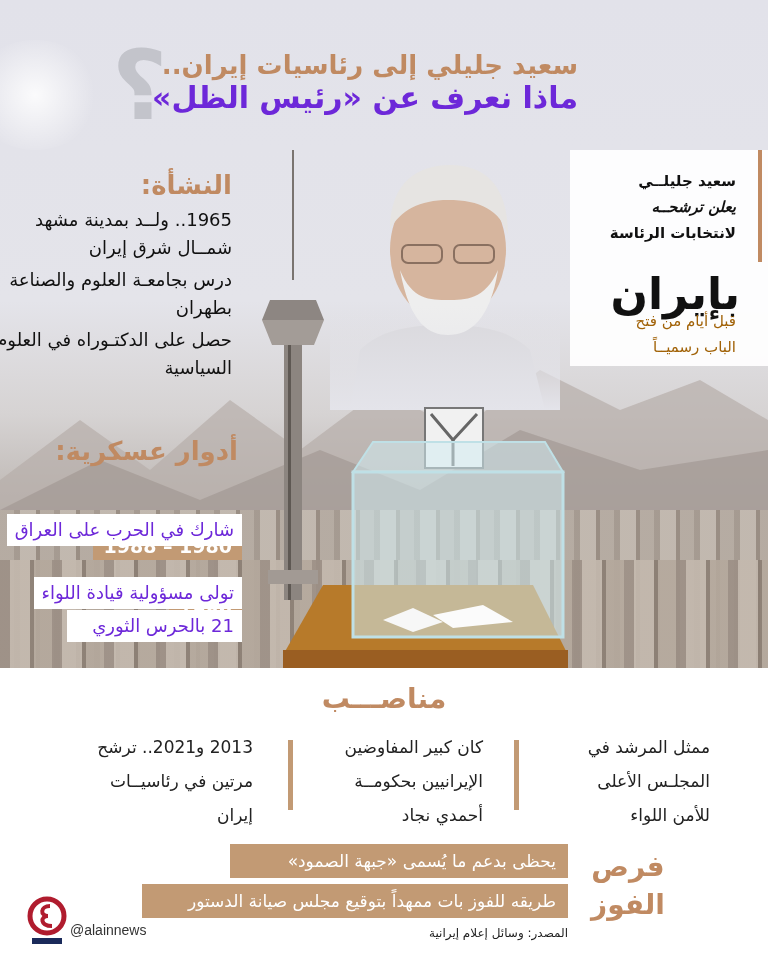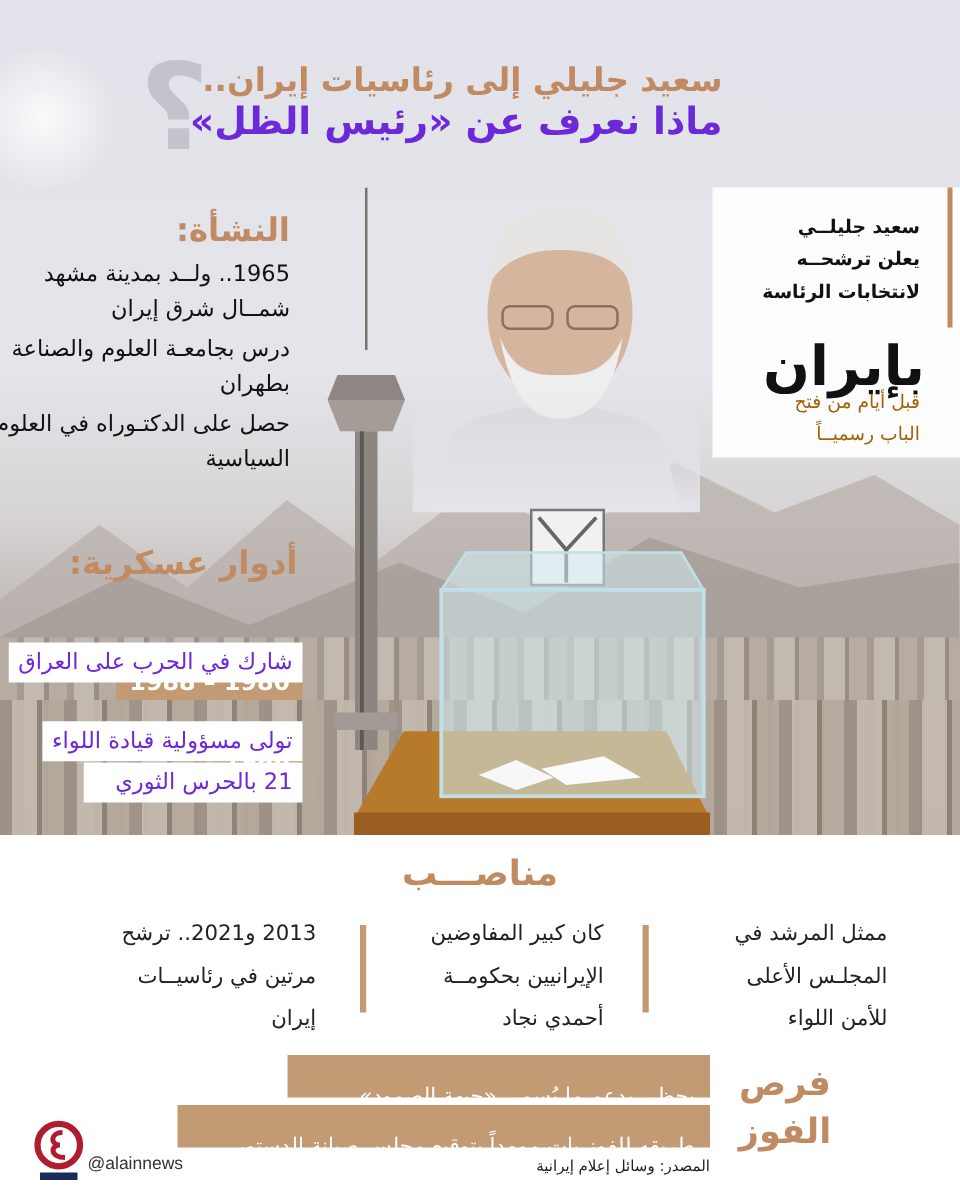--- a/index.html
+++ b/index.html
@@ -22,21 +22,21 @@
   .title2 { position: absolute; right: 190px; top: 80px; font: bold 30px "DejaVu Sans", sans-serif; color: #6d28d9; white-space: nowrap; margin-left: 44px; }
 
   .tower { position: absolute; left: 258px; top: 150px; width: 70px; height: 450px; }
 
   .portrait { position: absolute; left: 330px; top: 150px; width: 230px; height: 260px; }
 
   .side-panel { position: absolute; left: 570px; top: 150px; width: 198px; height: 216px;
                 background: rgba(255,255,255,0.92); }
   .side-bar { position: absolute; right: 6px; top: 0; width: 4px; height: 112px; background: #c08a62; }
   .sp-l1, .sp-l2, .sp-l3 { position: absolute; right: 32px; font: bold 15px "DejaVu Sans", sans-serif; color: #111; white-space: nowrap; }
-  .sp-l1 { top: 22px; } .sp-l2 { top: 48px; } .sp-l3 { top: 74px; }
+  .sp-l1 { top: 22px; } .sp-l2 { top: 48px; font-style: italic; } .sp-l3 { top: 74px; }
   .sp-big { position: absolute; right: 28px; top: 98px; font: bold 44px "DejaVu Sans", sans-serif; color: #111; white-space: nowrap; margin-top: 20px; }
   .sp-s1, .sp-s2 { position: absolute; right: 32px; font: 15px "DejaVu Sans", sans-serif; color: #a16207; white-space: nowrap; }
   .sp-s1 { top: 162px; } .sp-s2 { top: 188px; }
 
   .h-origin { position: absolute; right: 536px; top: 170px; font: bold 26px "DejaVu Sans", sans-serif; color: #c08a62; }
   .origin-list { position: absolute; right: 536px; top: 206px; width: 240px; }
   .origin-item { font: 18px "DejaVu Sans", sans-serif; color: #111; line-height: 28px; margin-bottom: 4px; text-align: right; }
 
   .h-military { position: absolute; right: 530px; top: 436px; font: bold 26px "DejaVu Sans", sans-serif; color: #c08a62; }
   .mil-tag { position: absolute; right: 526px; height: 28px; padding: 0 10px;
@@ -47,21 +47,21 @@
   .ballot { position: absolute; left: 283px; top: 400px; width: 285px; height: 268px; }
 
   .h-positions { position: absolute; left: 0; width: 768px; top: 682px; text-align: center;
                  font: bold 28px "DejaVu Sans", sans-serif; color: #c08a62; direction: rtl; }
   .pos-col { position: absolute; top: 730px; width: 200px; text-align: right; }
   .pos-line { font: 17px "DejaVu Sans", sans-serif; color: #222; line-height: 34px; white-space: nowrap; }
   .pos-div { position: absolute; top: 740px; width: 5px; height: 70px; background: #c29a74; }
 
   .h-chances { position: absolute; right: 100px; top: 848px; width: 80px; text-align: center;
                font: bold 28px "DejaVu Sans", sans-serif; color: #c08a62; line-height: 38px; }
-  .chance-bar { position: absolute; right: 200px; height: 34px; padding: 16px 12px;
+  .chance-bar { position: absolute; right: 200px; height: 34px; padding: 0 12px;
                 background: #c29a74; color: #fff; font: 17px "DejaVu Sans", sans-serif; line-height: 34px; white-space: nowrap; }
   .source { position: absolute; right: 200px; top: 926px; font: 12px "DejaVu Sans", sans-serif; color: #222; white-space: nowrap; }
 
   .logo { position: absolute; left: 26px; top: 896px; width: 42px; height: 54px; }
   .handle { position: absolute; left: 70px; top: 922px; font: 14px "Liberation Sans", sans-serif; color: #333; direction: ltr; }
 </style>
 </head>
 <body>
 
 <div class="top">

